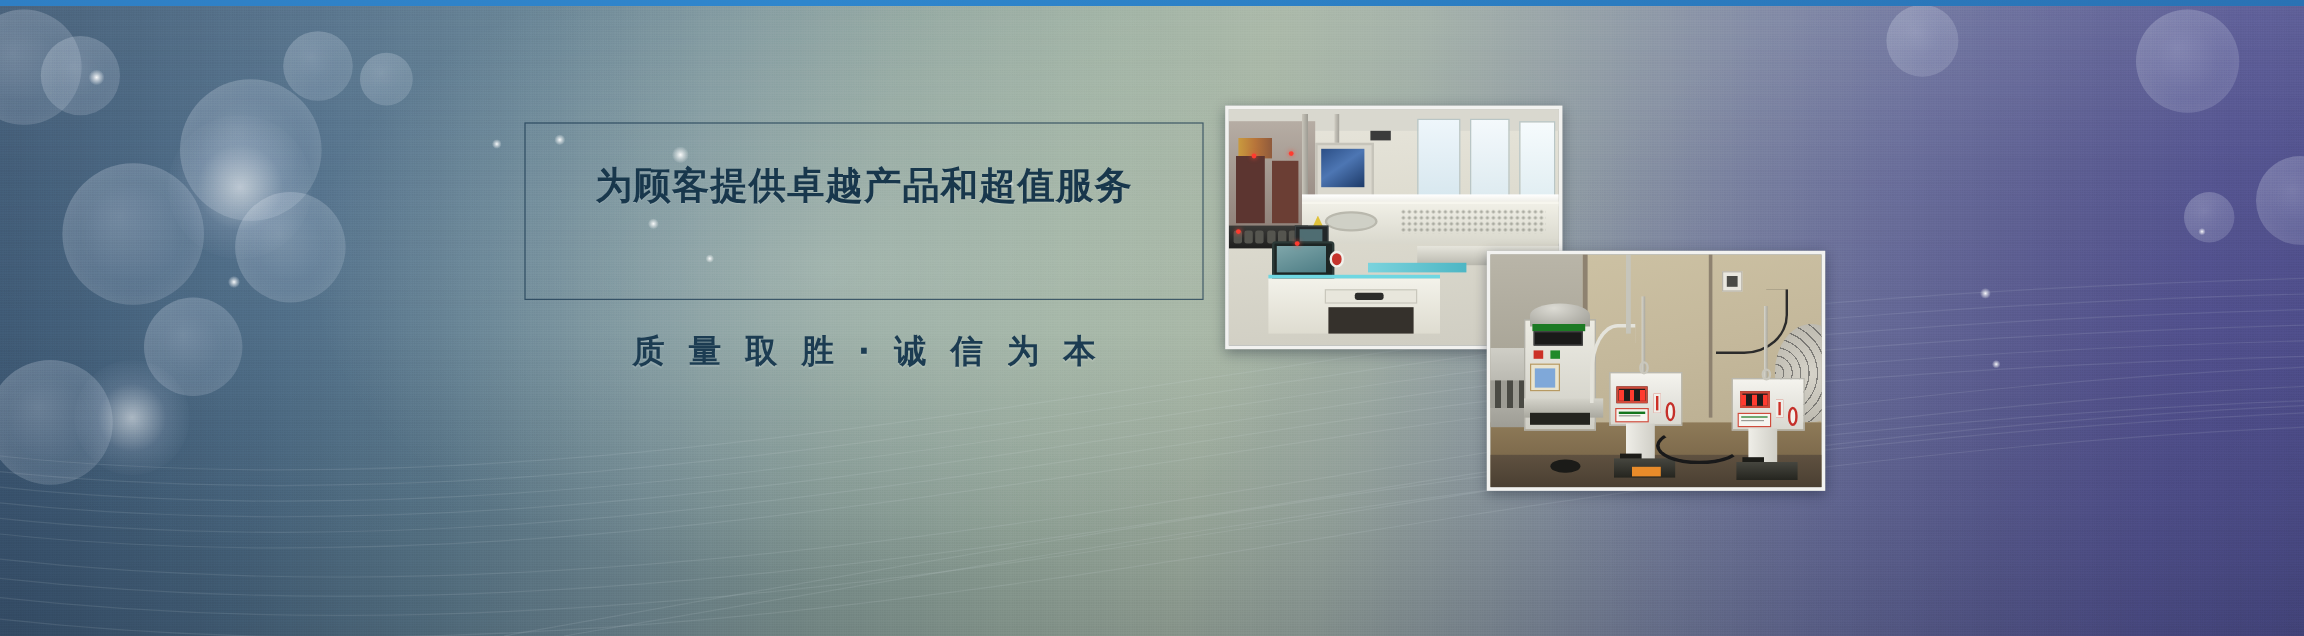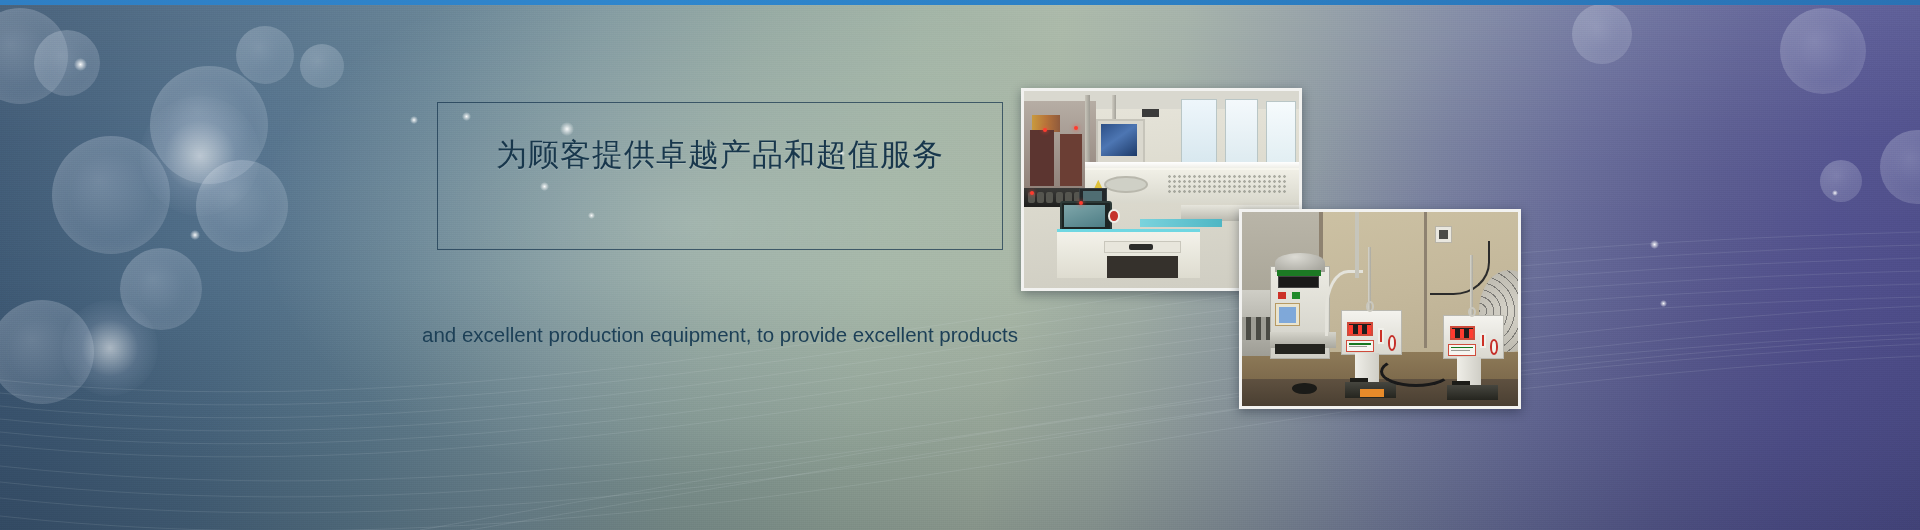--- a/index.html
+++ b/index.html
@@ -85,21 +85,21 @@
 
   
   .grain {
     position:absolute; inset:0; opacity:.16; mix-blend-mode:overlay;
     background-image:
       repeating-linear-gradient(0deg, rgba(255,255,255,.10) 0 1px, rgba(0,0,0,.08) 1px 2px),
       repeating-linear-gradient(90deg, rgba(255,255,255,.07) 0 1px, rgba(0,0,0,.06) 1px 2px);
   }
 
   
-  .content { position:absolute; inset:0; }
+  .content { position:absolute; inset:0;font-weight:bold; }
 
   .title-box {
     position:absolute;
     left:437px; top:102px;
     width:566px; height:148px;
     border:1px solid rgba(22,52,78,.72);
   }
   .cn-title {
     position:absolute; left:437px; top:134px; width:566px;
     text-align:center;
@@ -296,23 +296,23 @@
 
   <div class="grain"></div>
 
   <div class="content">
 
     <div class="title-box"></div>
 
     <div class="cn-title">为顾客提供卓越产品和超值服务</div>
 
 
+    <div class="cn-slogan">质量取胜·诚信为本</div>
 
     <div class="en-para">
-      <div>and excellent production equipment, to provide excellent products</div>
     </div>
 
     <div class="photo photo-1">
       <div class="ph-inner">
         <div class="p1-wall"></div>
         <div class="p1-floor"></div>
         <div class="p1-ceil"></div>
         <div class="p1-backrm"></div>
         <div class="p1-clutter"></div>
         <div class="p1-cab"></div>

